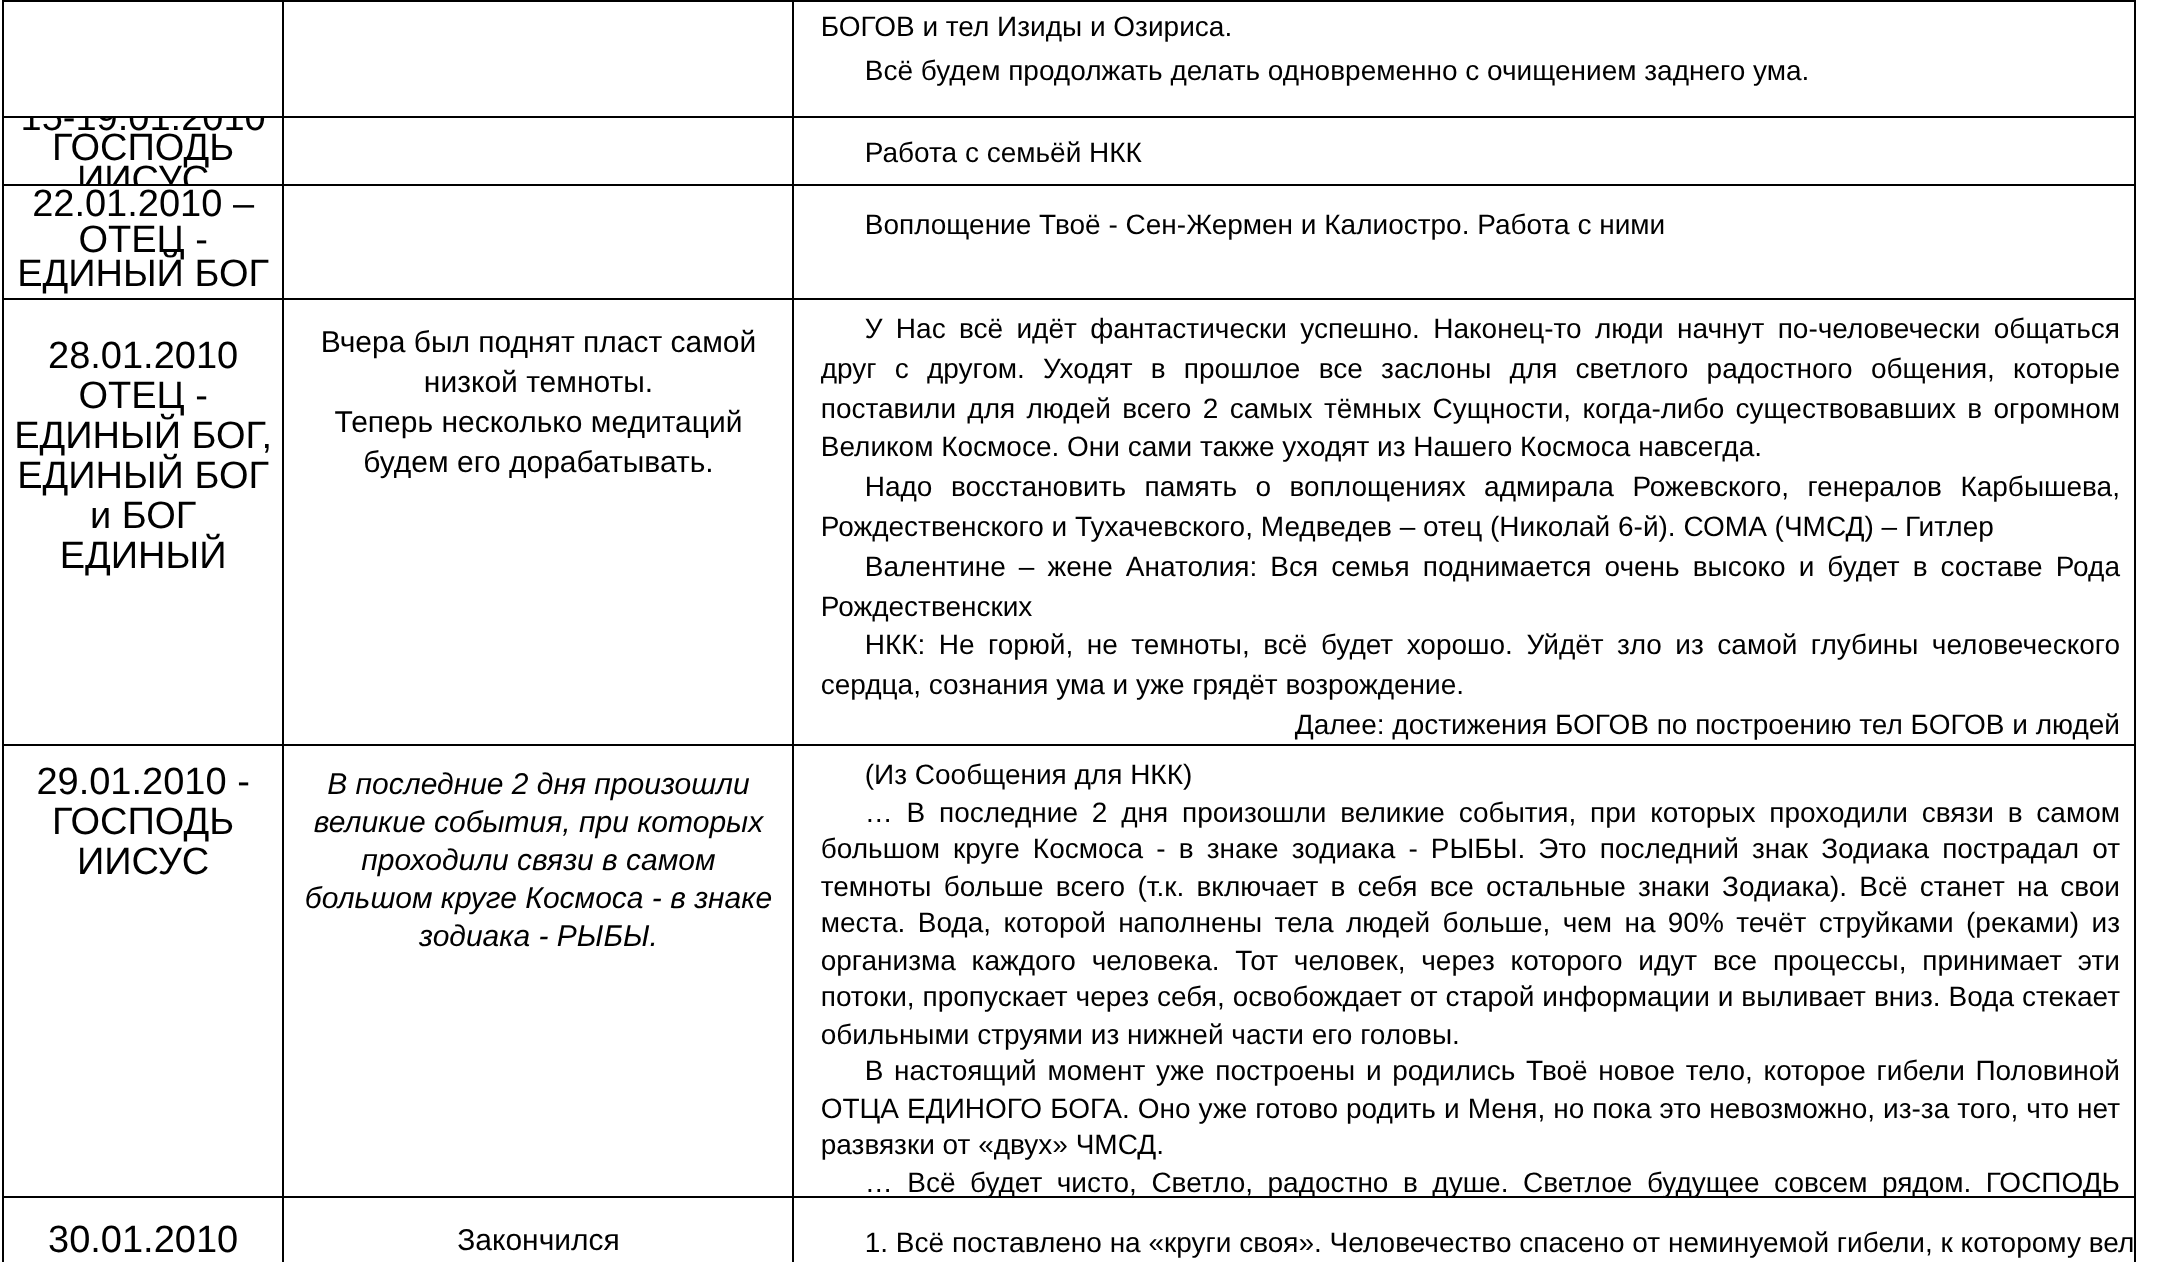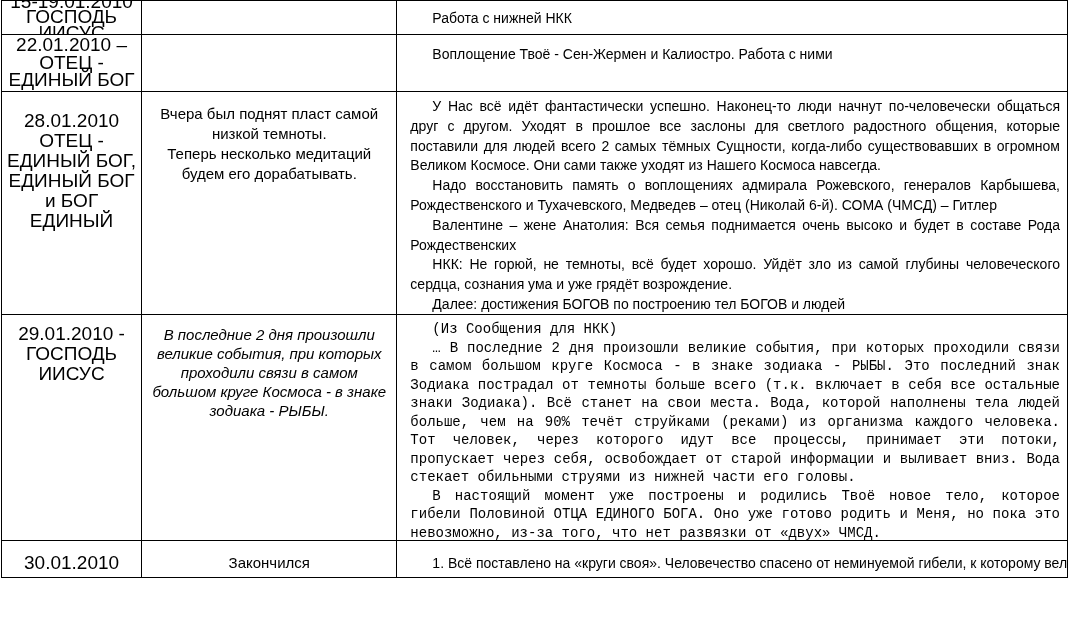--- a/index.html
+++ b/index.html
@@ -55,49 +55,63 @@
   .det-p.indent{text-indent:22px;}
 
   
   .row-1 .details-wrap{line-height:21.5px;}
   .row-2 .date-wrap{line-height:15.5px;padding-top:1px;}
   .row-2 .details-wrap{padding-left:13px;}
   .row-3 .date-wrap{line-height:17.5px;padding-top:1px;}
   .row-3 .details-wrap{padding-top:9px;}
   .row-4 .date-wrap{padding-top:19px;}
   .row-4 .summary-wrap{padding-top:12px;}
-  .row-4 .details-wrap{line-height:19.8px;padding-top:5px;}
+  .row-4 .details-wrap{line-height:19.8px;padding-top:5px;align-items:flex-end;}
   .row-5 .date-wrap{padding-top:9px;}
   .row-5 .summary-wrap{padding-top:10px;line-height:19px;}
   .row-5 .details-wrap{line-height:18.5px;padding-top:5px;}
   .row-6 .wrap{padding-bottom:4px;}
   .row-6 .details-wrap p{white-space:nowrap;}
 </style>
 </head>
 <body>
 
 <div>
   <table class="doc-table">
     <colgroup>
       <col class="col-date">
       <col class="col-summary">
       <col class="col-details">
     </colgroup>
     <tbody>
+        <tr class="row row-1" style="height: 57px;">
+          <td class="col-date">
+            <div class="wrap date-wrap v-top" style="height: 57px;"><div class="date-lines"></div></div>
+          </td>
+          <td class="col-summary">
+            <div class="wrap summary-wrap v-top" style="height: 57px;"></div>
+          </td>
+          <td class="col-details">
+            <div class="wrap details-wrap v-top" style="height: 57px;">
+              <p class="det-p">БОГОВ и тел Изиды и Озириса.</p>
+              <p class="det-p indent">Всё будем продолжать делать одновременно с очищением заднего ума.</p>
+            </div>
+          </td>
+        </tr>
         <tr class="row row-2" style="height: 33px;">
           <td class="col-date">
             <div class="wrap date-wrap v-middle" style="height: 33px;"><div class="date-lines">15-19.01.2010
 ГОСПОДЬ ИИСУС</div></div>
           </td>
           <td class="col-summary">
             <div class="wrap summary-wrap v-middle" style="height: 33px;"></div>
           </td>
           <td class="col-details">
             <div class="wrap details-wrap v-middle" style="height: 33px;">
-              <p class="det-p indent">Работа с нижней НКК</p>
+              <p class="det-p indent">Работа с семьёй НКК</p>
             </div>
           </td>
         </tr>
         <tr class="row row-3" style="height: 56px;">
           <td class="col-date">
             <div class="wrap date-wrap v-top" style="height: 56px;"><div class="date-lines">22.01.2010  –
 ОТЕЦ -  ЕДИНЫЙ БОГ</div></div>
           </td>
           <td class="col-summary">
             <div class="wrap summary-wrap v-top" style="height: 56px;"></div>
@@ -133,21 +147,21 @@
           <td class="col-date">
             <div class="wrap date-wrap v-top" style="height: 225px;"><div class="date-lines">29.01.2010  -
 ГОСПОДЬ  ИИСУС</div></div>
           </td>
           <td class="col-summary">
             <div class="wrap summary-wrap v-top" style="height: 225px; font-style: italic;">
               <p class="sum-p">В последние 2 дня произошли великие события, при которых проходили связи в самом большом круге Космоса - в знаке зодиака - РЫБЫ.</p>
             </div>
           </td>
           <td class="col-details">
-            <div class="wrap details-wrap v-top" style="height: 225px; font-family: Liberation Mono, monospace;">
+            <div class="wrap details-wrap v-top" style="height: 225px;">
               <p class="det-p indent">(Из Сообщения для НКК)</p>
               <p class="det-p indent">… В последние 2 дня произошли великие события, при которых проходили связи в самом большом круге Космоса - в знаке зодиака - РЫБЫ. Это последний знак Зодиака пострадал от темноты больше всего (т.к. включает в себя все остальные знаки Зодиака). Всё станет на свои места. Вода, которой наполнены тела людей больше, чем на 90% течёт струйками (реками) из организма каждого человека. Тот человек, через которого идут все процессы, принимает эти потоки, пропускает через себя, освобождает от старой информации и выливает вниз. Вода стекает обильными струями из нижней части его головы.</p>
               <p class="det-p indent">В настоящий момент уже построены и родились Твоё новое тело, которое гибели Половиной ОТЦА ЕДИНОГО БОГА. Оно уже готово родить и Меня, но пока это невозможно, из-за того, что нет развязки от «двух» ЧМСД.</p>
               <p class="det-p indent">… Всё будет чисто, Светло, радостно в душе. Светлое будущее совсем рядом. ГОСПОДЬ ИИСУС</p>
             </div>
           </td>
         </tr>
         <tr class="row row-6" style="height: 36px;">
           <td class="col-date">
             <div class="wrap date-wrap v-bottom" style="height: 36px;"><div class="date-lines">30.01.2010</div></div>

